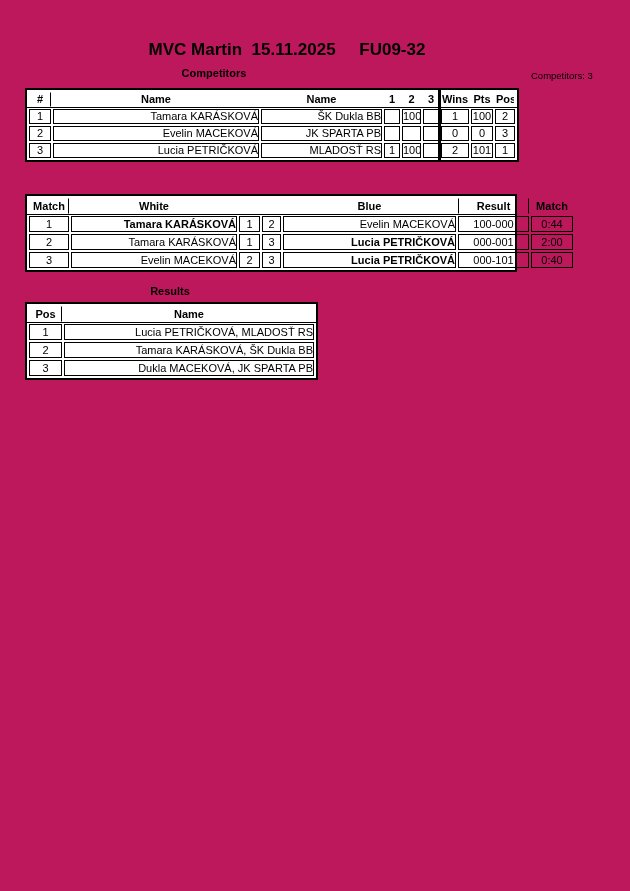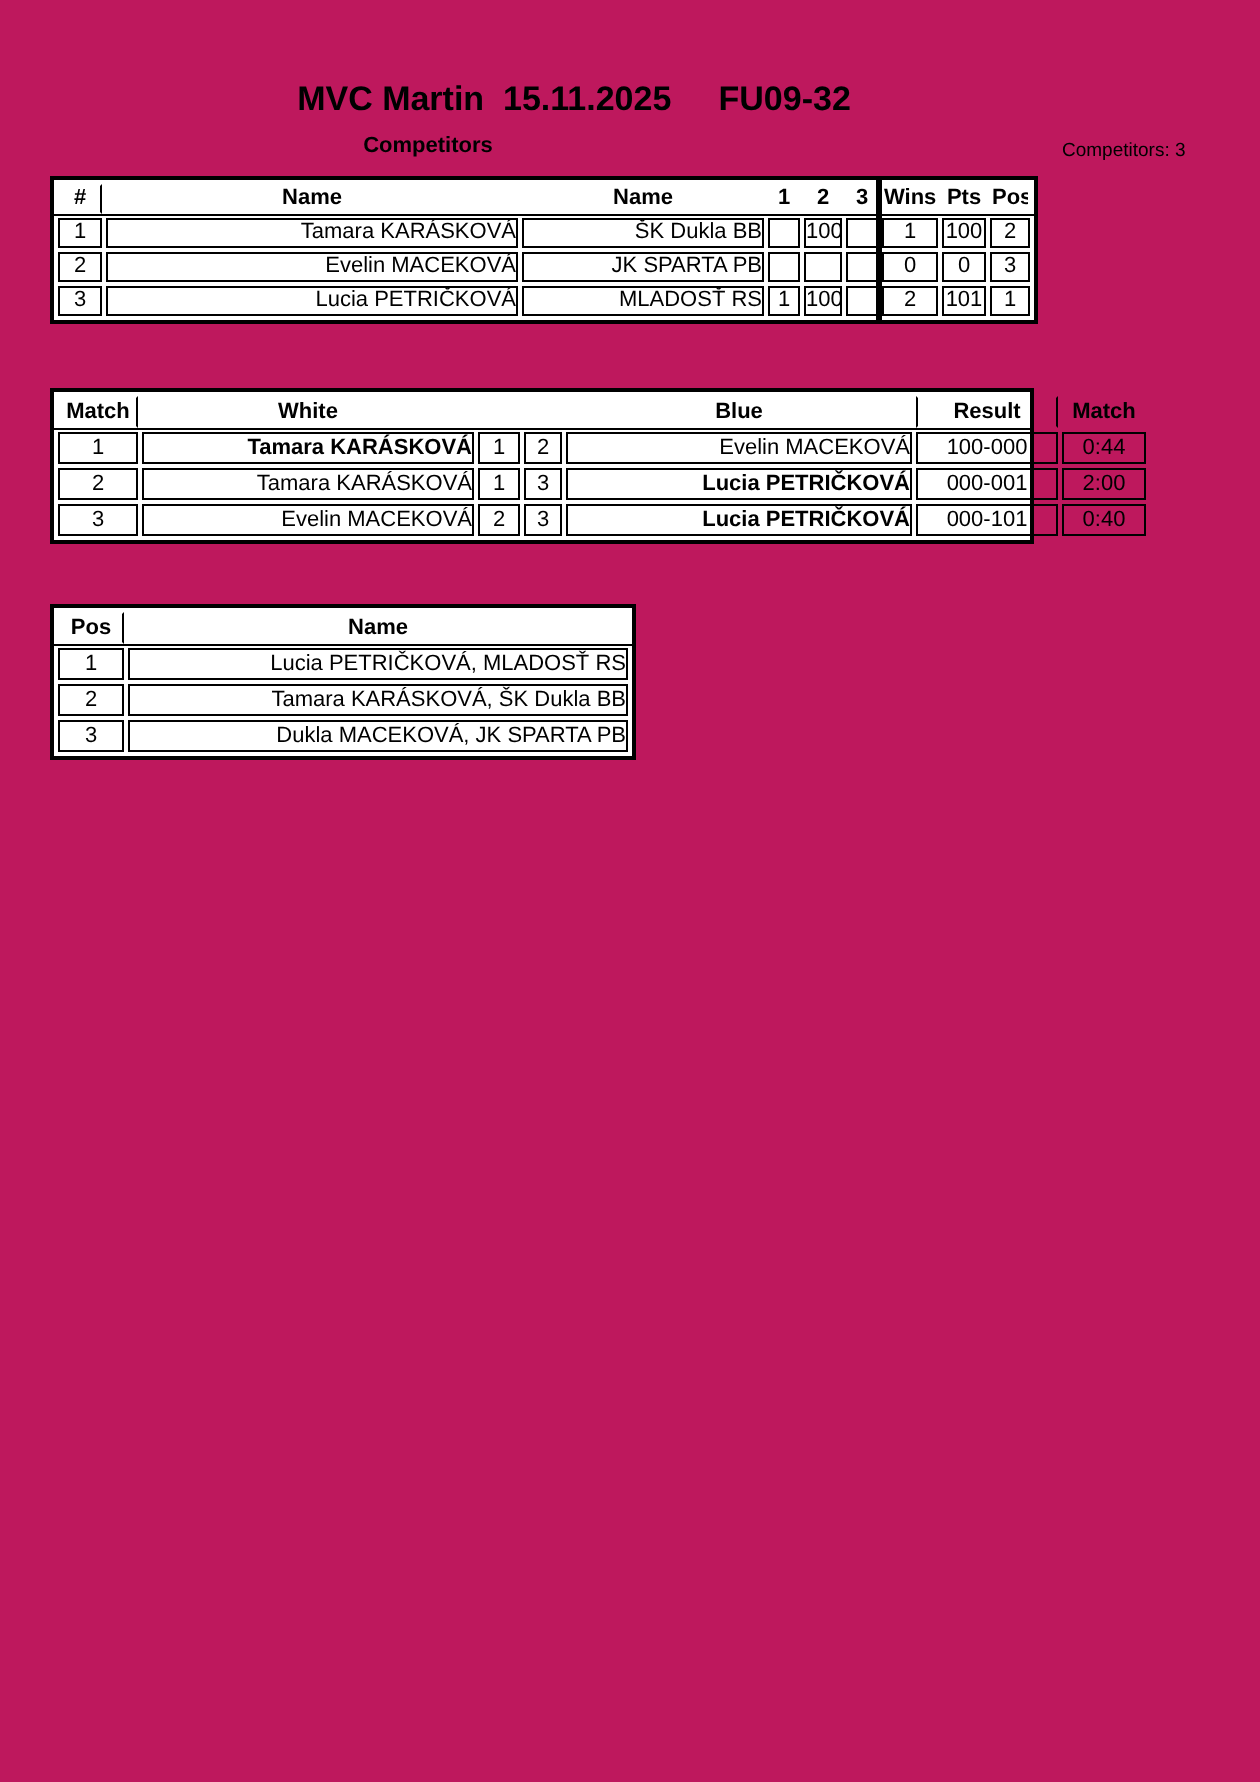--- a/index.html
+++ b/index.html
@@ -209,20 +209,21 @@
         <td>3</td>
         <td class="left" style="font-weight: bold;">Lucia PETRIČKOVÁ</td>
         <td>000-101</td>
         <td>0:40</td>
       </tr>
     </tbody>
       </table>
     <div class="hline hl-mr"></div>
   </div>
 
+  <div class="sec-title" id="sec-results">Results</div>
 
   <div class="tblwrap" id="tbl-results">
     <table class="r">
       <colgroup>
         <col style="width:33px">
           <col style="width:250px">
       </colgroup>
       <tbody>
           <tr>
         <td class="h br">Pos</td>

